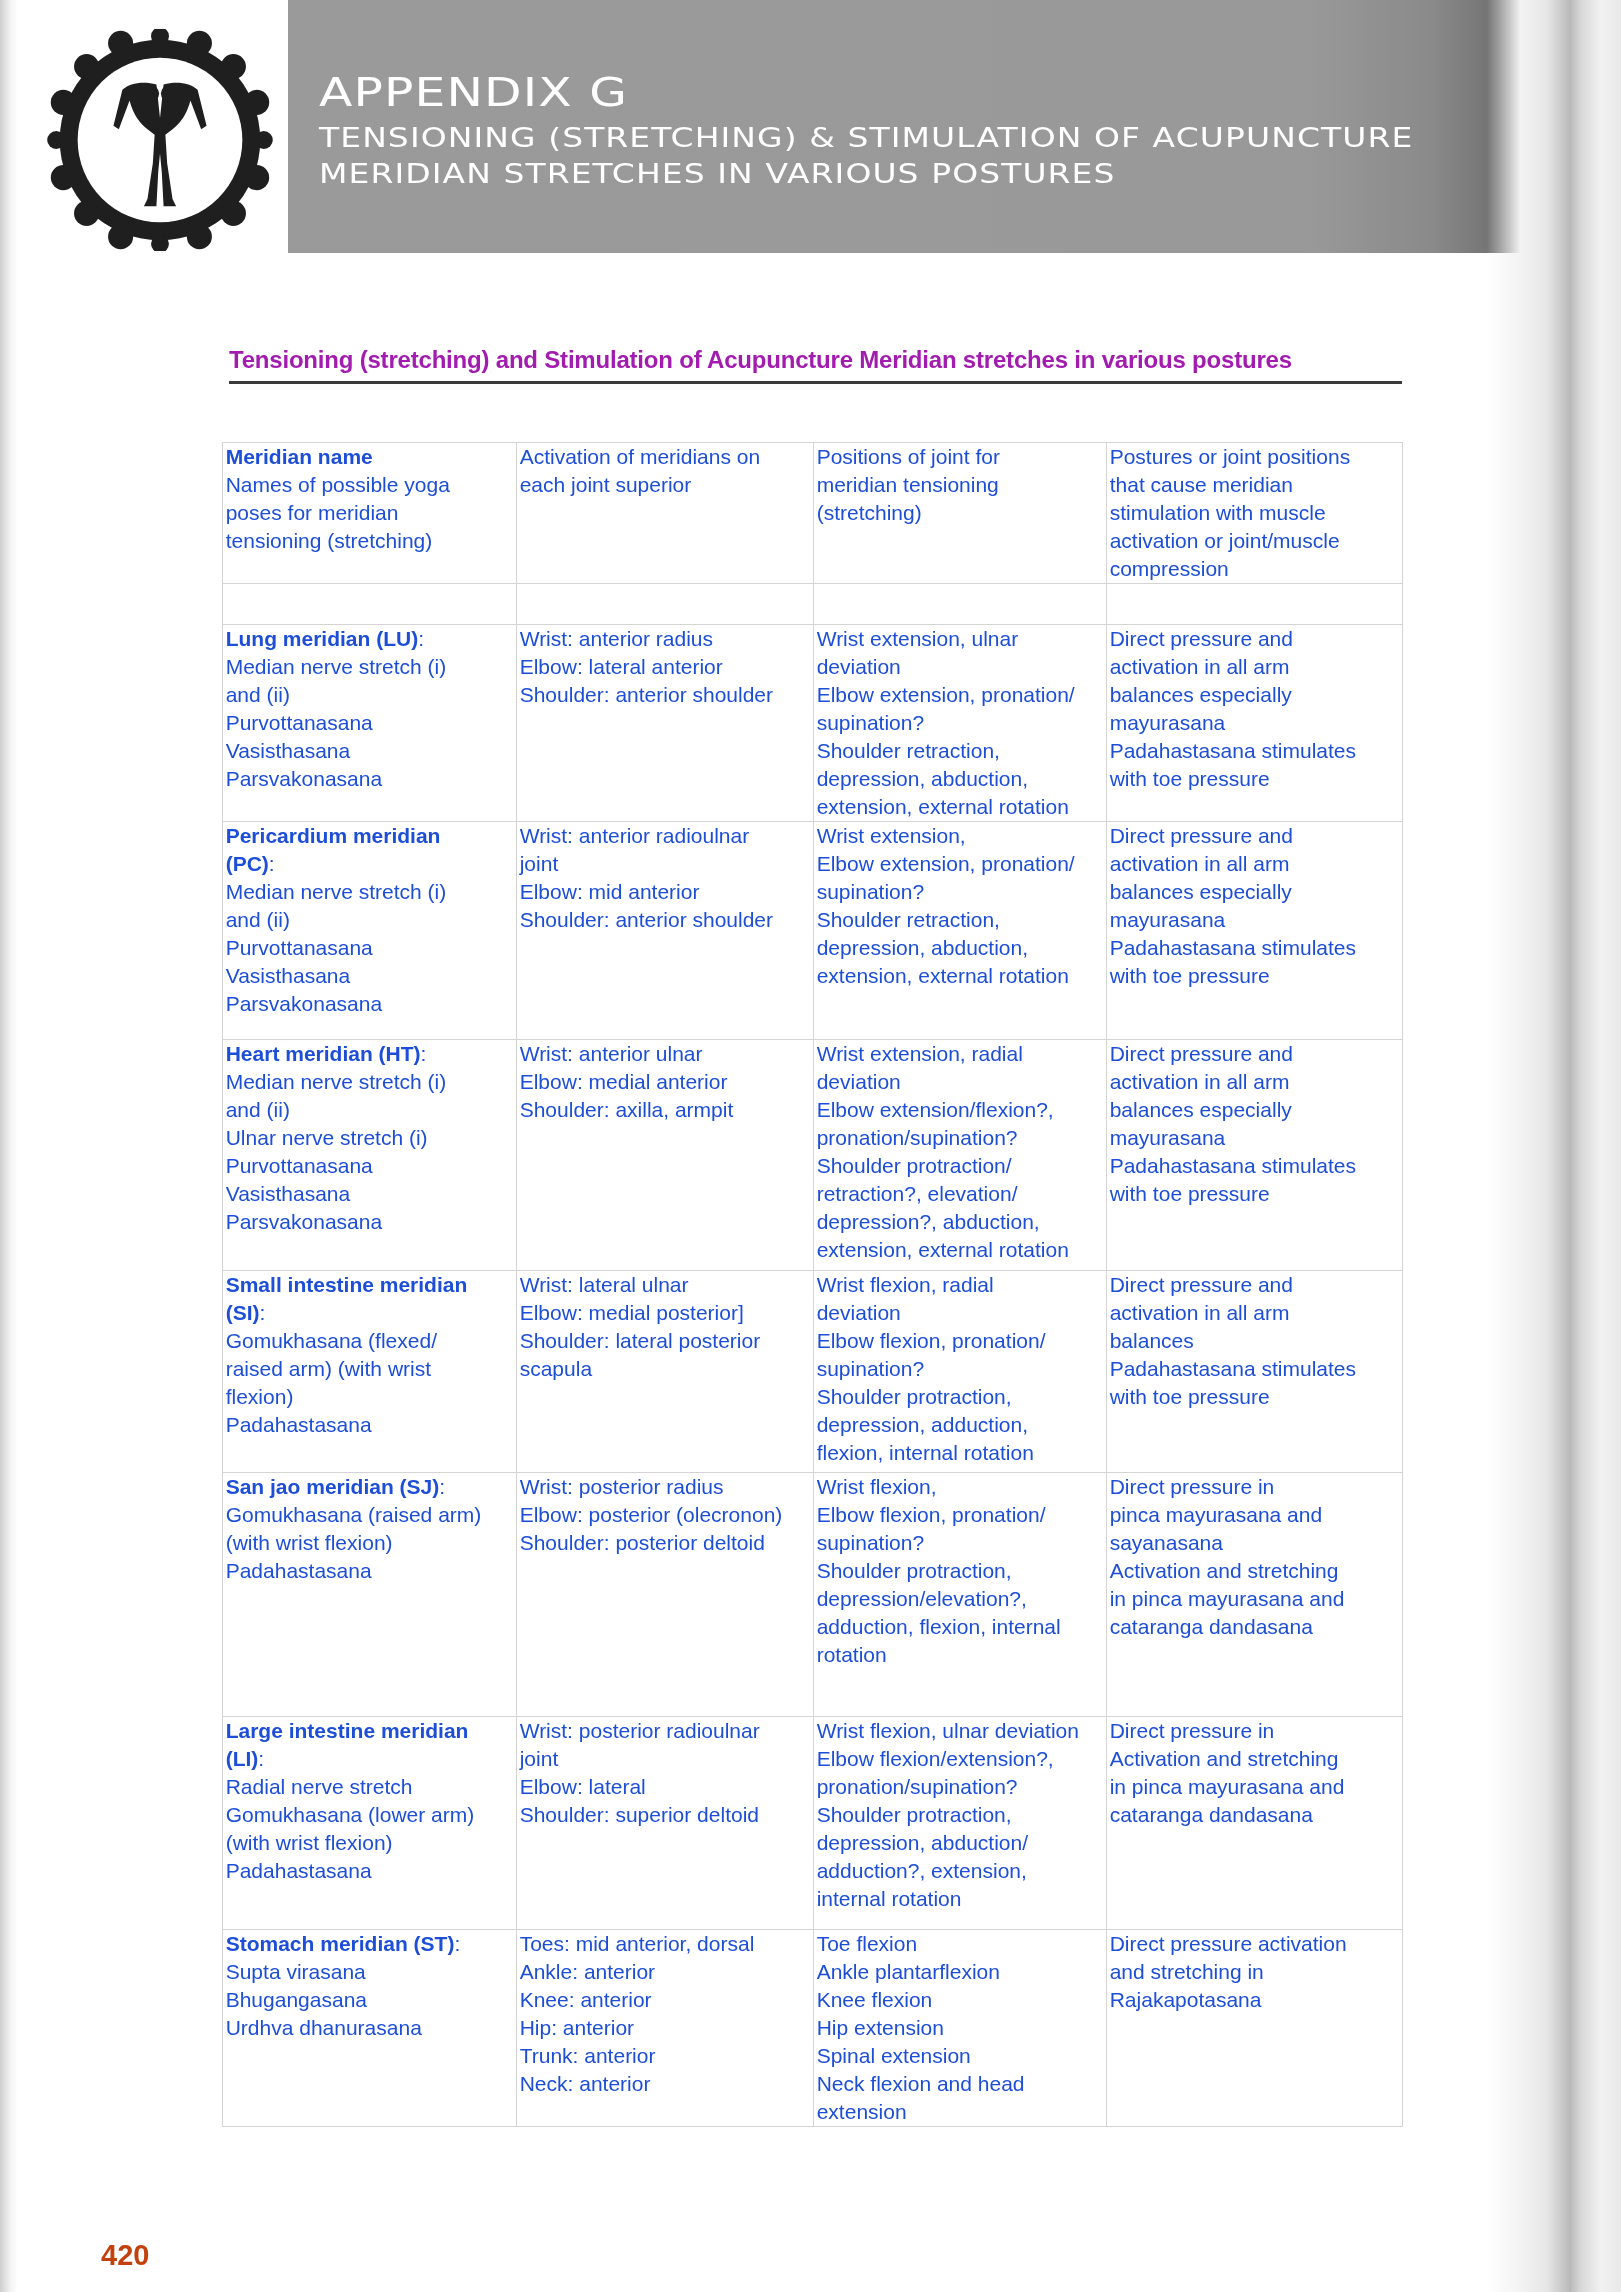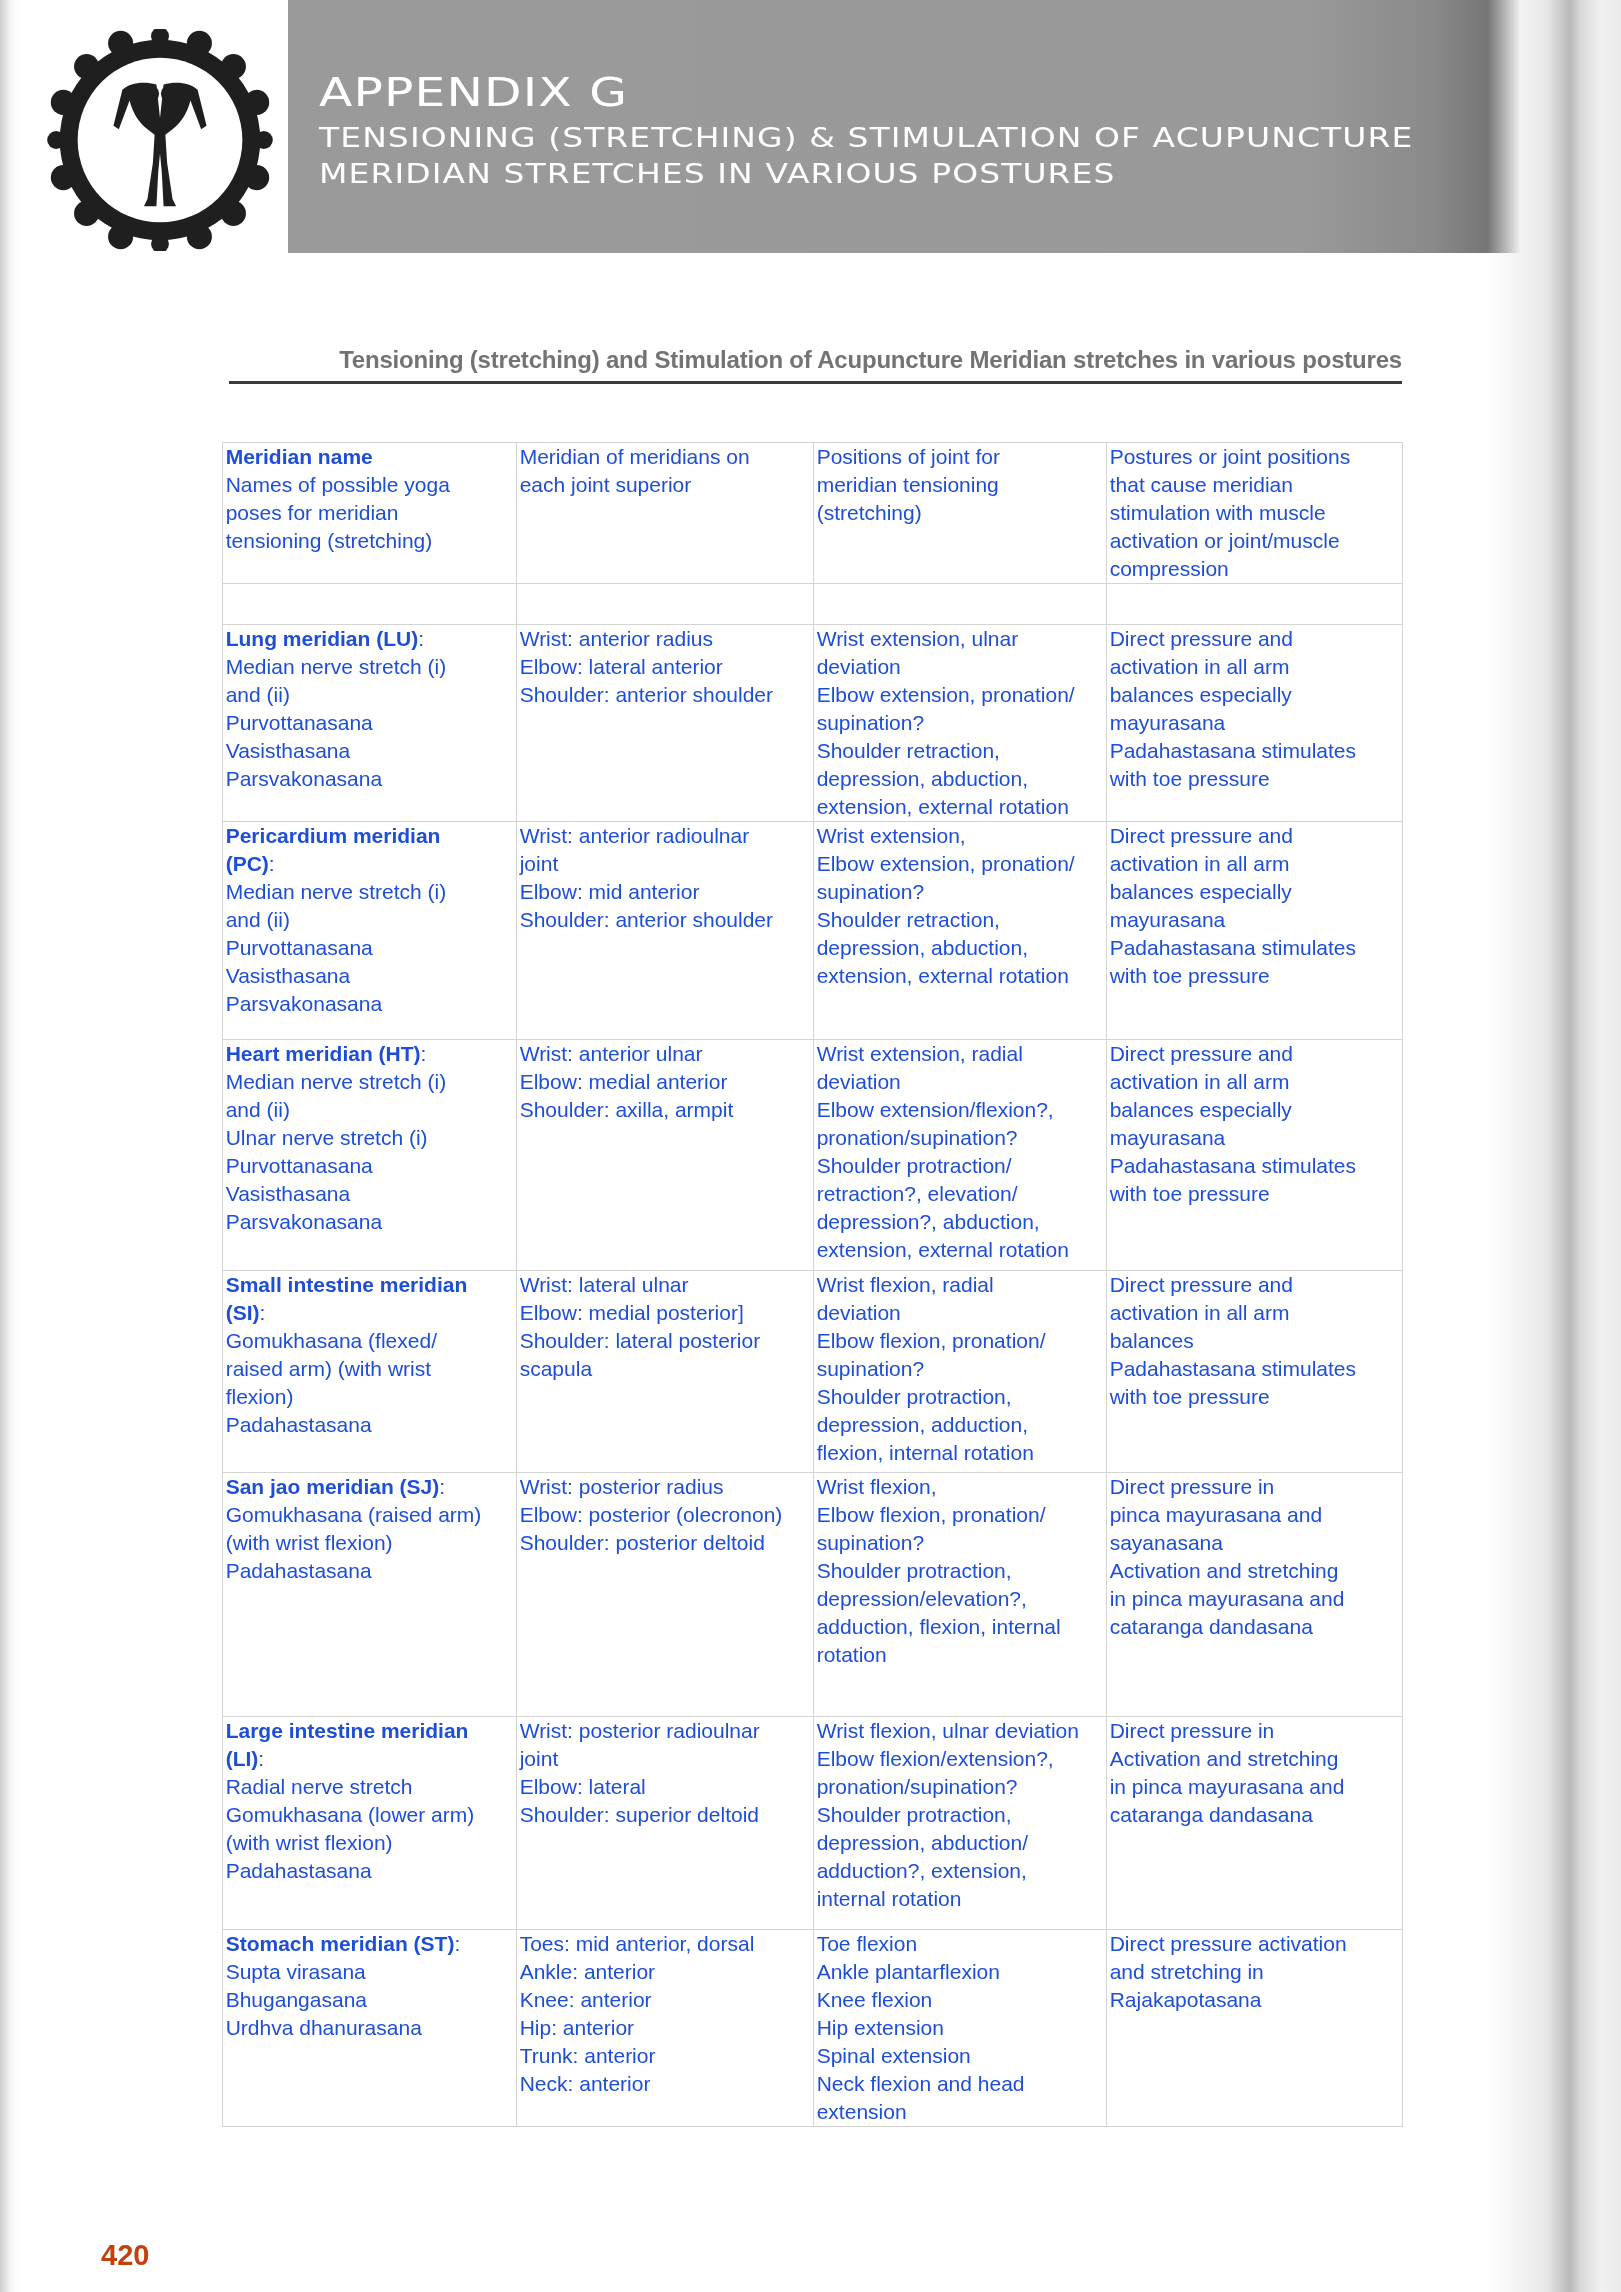--- a/index.html
+++ b/index.html
@@ -36,22 +36,22 @@
     transform: scaleX(1.22); transform-origin: left center;
     white-space: nowrap;
   }
   .sub1 { top: 122px; }
   .sub2 { top: 158px; }
   .logo {
     position: absolute; left: 47px; top: 29px; width: 226px; height: 222px;
   }
   .doc-title {
     position: absolute; left: 229px; top: 346px; width: 1173px;
-    font-size: 24px; font-weight: bold; color: #737373;
-    text-align: right; letter-spacing: -0.2px;
+    font-size: 24px; font-weight: bold; color: #a21caf;
+    text-align: left; letter-spacing: -0.2px;
     font-family: "Liberation Sans", sans-serif;
   }
   .title-rule {
     position: absolute; left: 229px; top: 381px; width: 1173px; height: 2.7px;
     background: #3a3a3a;
   }
   table.meridian-table {
     position: absolute; left: 222px; top: 442px;
     border-collapse: collapse; table-layout: fixed;
     width: 1179px;
@@ -140,21 +140,21 @@
     </colgroup>
   <tbody id="table-body">
     <tr class="r-head">
       <td>
         <span class="line bold">Meridian name</span>
         <span class="line">Names of possible yoga</span>
         <span class="line">poses for meridian</span>
         <span class="line">tensioning (stretching)</span>
       </td>
       <td>
-        <span class="line">Meridian of meridians on</span>
+        <span class="line">Activation of meridians on</span>
         <span class="line">each joint superior</span>
       </td>
       <td>
         <span class="line">Positions of joint for</span>
         <span class="line">meridian tensioning</span>
         <span class="line">(stretching)</span>
       </td>
       <td>
         <span class="line">Postures or joint positions</span>
         <span class="line">that cause meridian</span>

